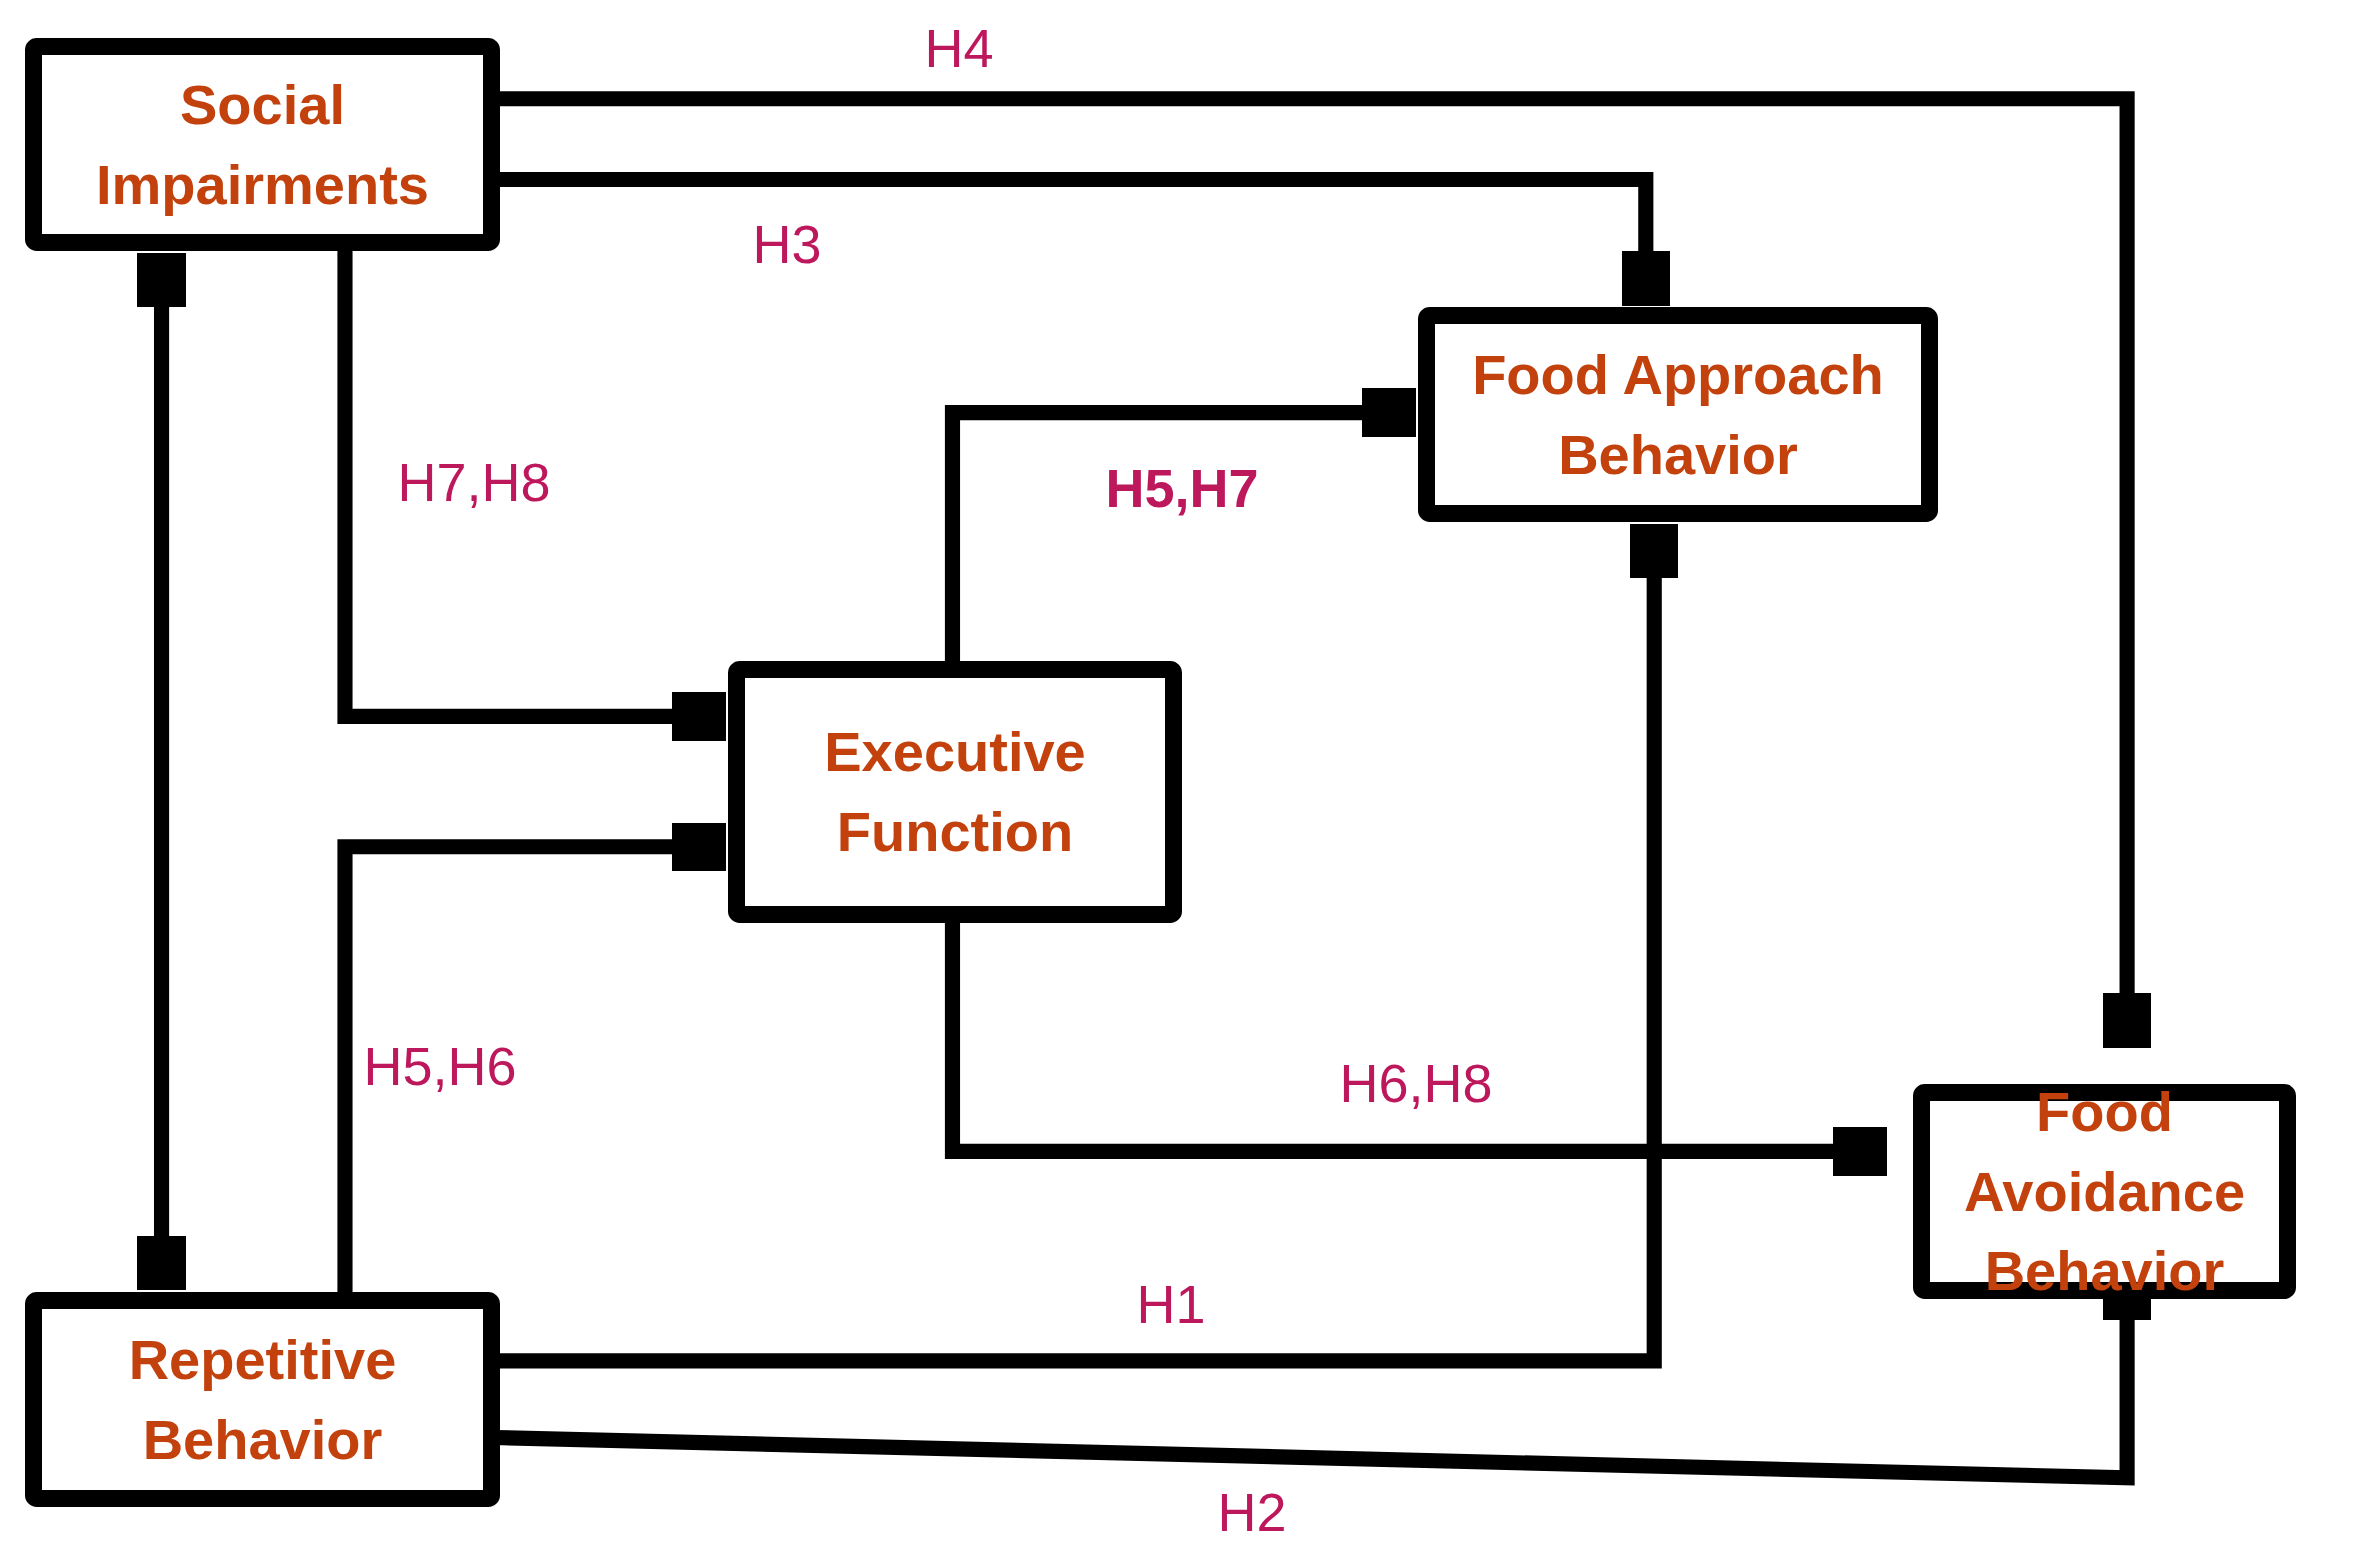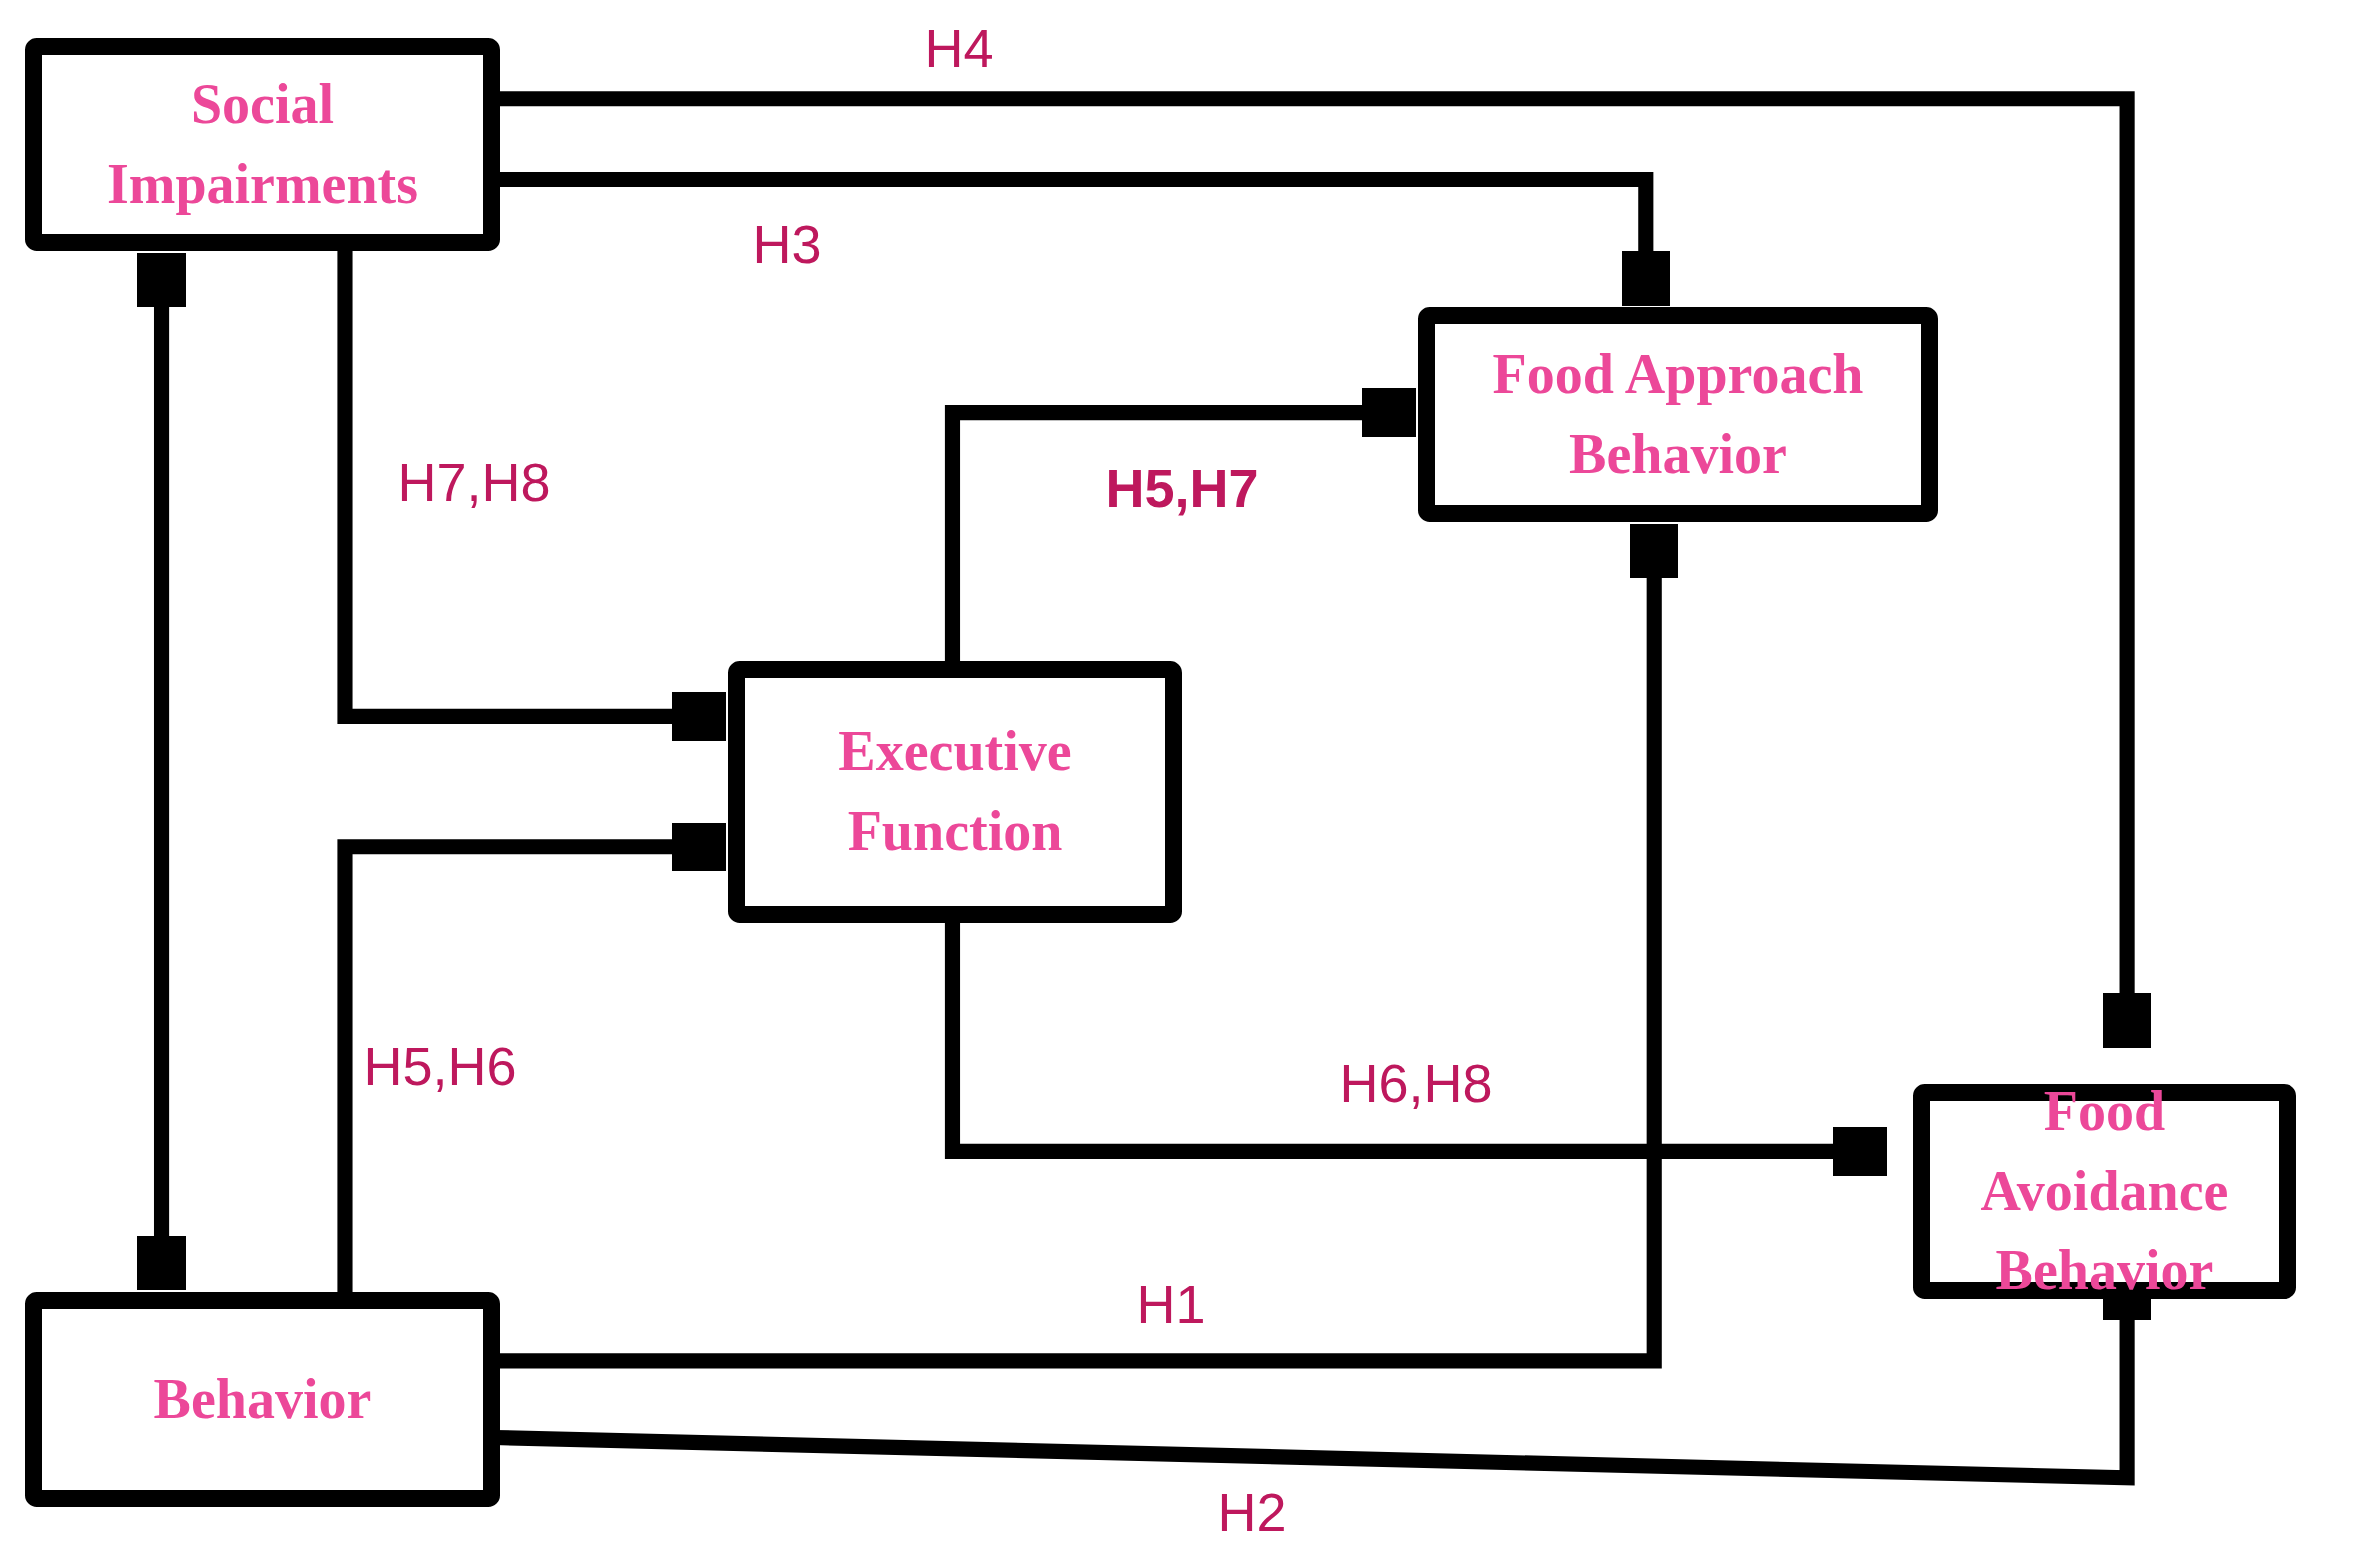--- a/index.html
+++ b/index.html
@@ -32,25 +32,25 @@
     box-sizing: border-box;
     border: 17px solid #000000;
     border-radius: 11.8px;
     background: #ffffff;
     display: flex;
     align-items: center;
     justify-content: center;
     text-align: center;
   }
   .node-label {
-    font-family: Liberation Serif, serif;
+    font-family: Liberation Sans, sans-serif;
     font-weight: bold;
     font-size: 56px;
     line-height: 1.42;
-    color: #ec4899;
+    color: #c2410c;
   }
   .node-label span { display: block; }
   .edge-label {
     position: absolute;
     transform: translate(-50%, -50%);
     font-family: "Liberation Sans", sans-serif;
     font-size: 54px;
     color: #be185d;
     white-space: nowrap;
   }
@@ -109,20 +109,21 @@
 
   <div class="node" style="left:1889px; top:1084px; width:383px; height:215px;margin-left:24px;">
     <div class="node-label">
       <span>Food Avoidance</span>
       <span>Behavior</span>
     </div>
   </div>
 
   <div class="node" style="left:25px; top:1292px; width:475px; height:215px;">
     <div class="node-label">
+      <span>Repetitive</span>
       <span>Behavior</span>
     </div>
   </div>
 
   <div class="edge-label" style="left:959px; top:48px;">H4</div>
   <div class="edge-label" style="left:787px; top:244px;">H3</div>
   <div class="edge-label" style="left:474px; top:482px;">H7,H8</div>
   <div class="edge-label" style="left:1182px; top:488px;font-weight:bold;">H5,H7</div>
   <div class="edge-label" style="left:440px; top:1066px;">H5,H6</div>
   <div class="edge-label" style="left:1416px; top:1083px;">H6,H8</div>

